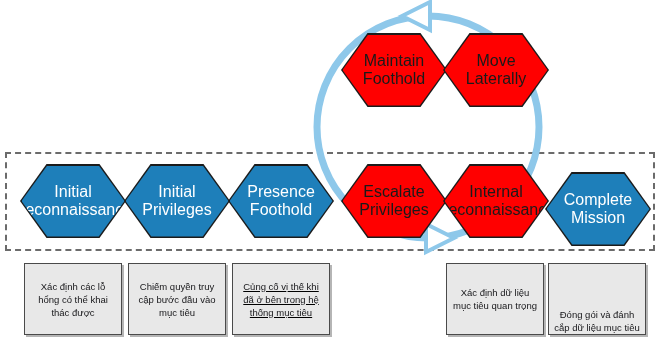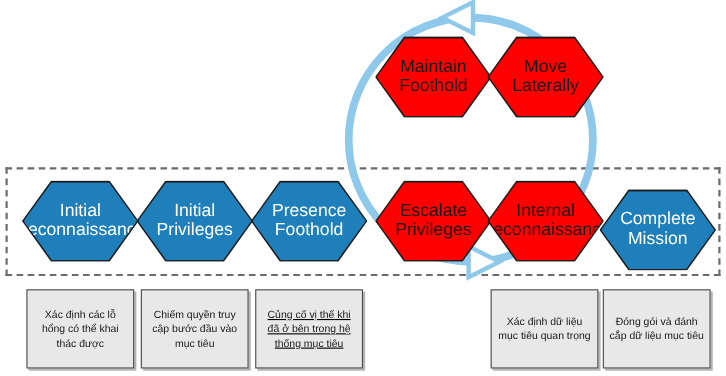--- a/index.html
+++ b/index.html
@@ -174,17 +174,17 @@
   </div>
   <div class="desc-box" style="left:128px;">
     <div class="desc-text">Chiếm quyền truy cập bước đầu vào mục tiêu</div>
   </div>
   <div class="desc-box" style="left:232px;text-decoration:underline;">
     <div class="desc-text">Củng cố vị thế khi đã ở bên trong hệ thống mục tiêu</div>
   </div>
   <div class="desc-box" style="left:446px;">
     <div class="desc-text">Xác định dữ liệu mục tiêu quan trọng</div>
   </div>
-  <div class="desc-box" style="left:548px;">
+  <div class="desc-box" style="left:548px;align-items:flex-end;">
     <div class="desc-text">Đóng gói và đánh cắp dữ liệu mục tiêu</div>
   </div>
 
 </div>
 
 </body></html>

